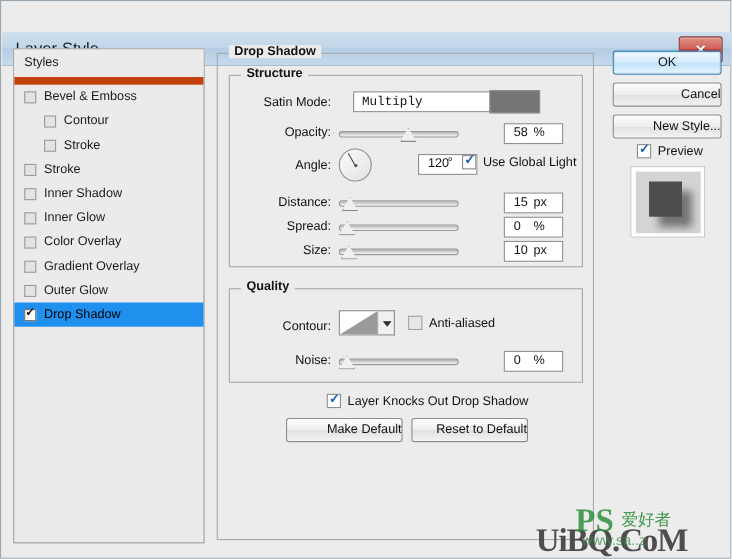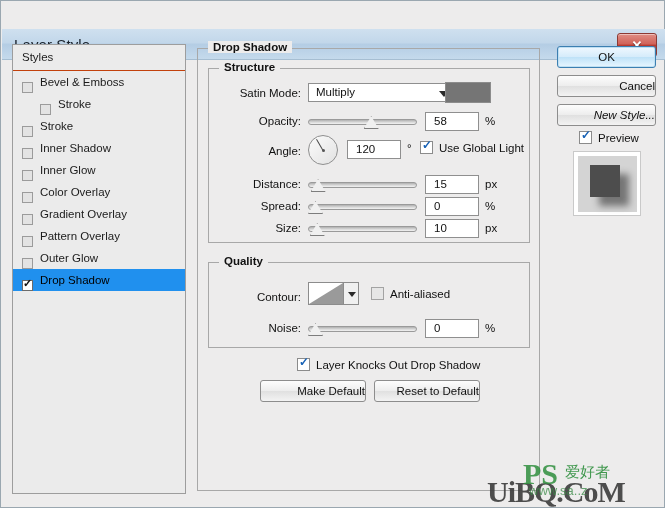--- a/index.html
+++ b/index.html
@@ -43,31 +43,31 @@
     display:flex;align-items:center;justify-content:center;
     text-shadow:0 1px 1px rgba(0,0,0,.5);
   }
   
   #styles-panel{
     position:absolute;left:11px;top:43px;width:174px;height:450px;
     background:#ebebeb;border:1px solid #9d9d9d;box-sizing:border-box;
   }
   .list-head{
     height:25px;line-height:25px;padding-left:9px;
-    border-bottom:1px solid #c2410c;
+    border-bottom:7px solid #c2410c;
     font-size:11.5px;color:#1b1b1b;background:#ebebeb;
   }
   .list-sub{
     height:24px;line-height:24px;padding-left:9px;
     border-bottom:1px solid #cfcfcf;
     font-size:11.5px;color:#1b1b1b;
   }
   .style-row{
     height:22px;line-height:22px;padding-left:9px;
-    display:flex;align-items:flex-end;cursor:pointer;
+    display:flex;align-items:center;cursor:pointer;
     font-size:11.5px;color:#1b1b1b;
   }
   .style-row.indent{padding-left:27px;}
   .style-row.selected{background:#2090ee;color:#000;}
   .chk{
     width:11px;height:11px;flex:0 0 11px;
     border:1px solid #9b9b9b;background:#e3e3e3;
     margin-right:7px;box-sizing:border-box;
     position:relative;
   }
@@ -87,21 +87,21 @@
   #ds-group{left:196px;top:47px;width:343px;height:443px;}
   #structure-group{left:10px;top:19px;width:322px;height:175px;}
   #quality-group{left:10px;top:213px;width:322px;height:86px;}
   .lbl{
     position:absolute;text-align:right;font-size:11.5px;color:#111;
     line-height:20px;
   }
   .numbox{
     position:absolute;height:19px;width:54px;
     border:1px solid #8f8f8f;background:#fff;box-sizing:border-box;
-    font-size:11.5px;color:#111;line-height:17px;padding-left:8px;
+    font-size:11.5px;color:#111;line-height:17px;padding-left:8px;margin-left:33px;
   }
   .unit{position:absolute;font-size:11.5px;color:#111;line-height:19px;}
   
   .slider{position:absolute;height:16px;}
   .track{
     position:absolute;left:0;top:6px;height:6px;width:100%;
     background:linear-gradient(to bottom,#b0b0b0,#d9d9d9 55%,#f2f2f2);
     border:1px solid #9a9a9a;border-radius:3px;box-sizing:border-box;
   }
   .thumb{
@@ -185,21 +185,21 @@
   
   #ok-btn{
     position:absolute;left:556px;top:45px;width:99px;height:22px;
     border:1px solid #3c7fb1;border-radius:3px;
     background:linear-gradient(to bottom,#f0f8ff,#d6ecfb 48%,#bfe2f8 52%,#e8f6ff);
     box-shadow:0 0 0 1px #bfdff2 inset;
     font-size:11.5px;line-height:20px;text-align:center;color:#111;
     cursor:pointer;box-sizing:border-box;
   }
   #cancel-btn{left:556px;top:74px;width:99px;}
-  #newstyle-btn{left:556px;top:103px;width:99px;font-style:italic;}
+  #newstyle-btn{left:556px;top:103px;width:99px;}
   #preview-chk{left:578px;top:130px;}
   #preview-box{
     position:absolute;left:572px;top:150px;width:68px;height:65px;
     background:#fff;border:1px solid #c9c9c9;box-sizing:border-box;
   }
   #preview-inner{
     position:absolute;left:4px;top:4px;width:59px;height:56px;
     background:#d4d4d4;
   }
   #preview-square{
@@ -246,20 +246,24 @@
 
   <div id="styles-panel">
     <div class="list-head">Styles</div>
     <div id="style-list">
         <div class="style-row">
           <span class="chk"></span>
           <span>Bevel &amp; Emboss</span>
         </div>
         <div class="style-row indent">
           <span class="chk"></span>
+          <span>Contour</span>
+        </div>
+        <div class="style-row indent">
+          <span class="chk"></span>
           <span>Stroke</span>
         </div>
         <div class="style-row">
           <span class="chk"></span>
           <span>Stroke</span>
         </div>
         <div class="style-row">
           <span class="chk"></span>
           <span>Inner Shadow</span>
         </div>
@@ -267,44 +271,40 @@
           <span class="chk"></span>
           <span>Inner Glow</span>
         </div>
         <div class="style-row">
           <span class="chk"></span>
           <span>Color Overlay</span>
         </div>
         <div class="style-row">
           <span class="chk"></span>
           <span>Gradient Overlay</span>
-        </div>
-        <div class="style-row">
-          <span class="chk"></span>
-          <span>Pattern Overlay</span>
         </div>
         <div class="style-row">
           <span class="chk"></span>
           <span>Outer Glow</span>
         </div>
         <div class="style-row selected">
           <span class="chk checked"></span>
           <span>Drop Shadow</span>
         </div>
       </div>
   </div>
 
   <div class="group" id="ds-group">
     <div class="group-legend" style="left:10px;">Drop Shadow</div>
 
     <div class="group" id="structure-group">
       <div class="group-legend" style="left:10px;">Structure</div>
 
       <div class="lbl" style="left:6px;top:14px;width:86px;">Satin Mode:</div>
-      <div class="combo" style="left:99px;top:14px;width:148px;">
+      <div class="combo" style="left:112px;top:14px;width:148px;font-family:Liberation Mono, monospace;">
         <span>Multiply</span>
         <span class="arrow"></span>
       </div>
       <div class="swatch" id="shadow-color" style="left: 236px; top: 13px; width: 46px; height: 21px; background: rgb(117, 117, 117);"></div>
 
       <div class="lbl" style="left:6px;top:42px;width:86px;">Opacity:</div>
       <div class="slider" style="left:99px;top:44px;width:109px;">
         <div class="track"></div>
         <div class="thumb" id="opacity-thumb" style="left: 55.68px;"></div>
       </div>

